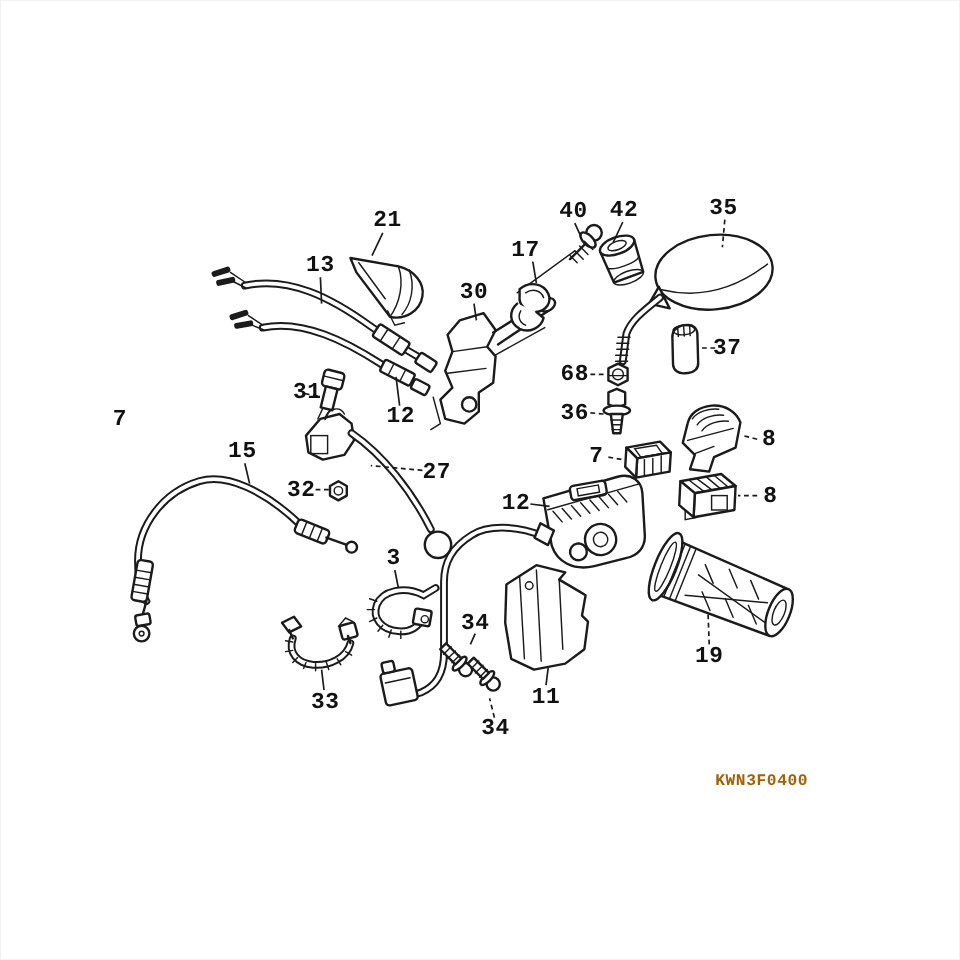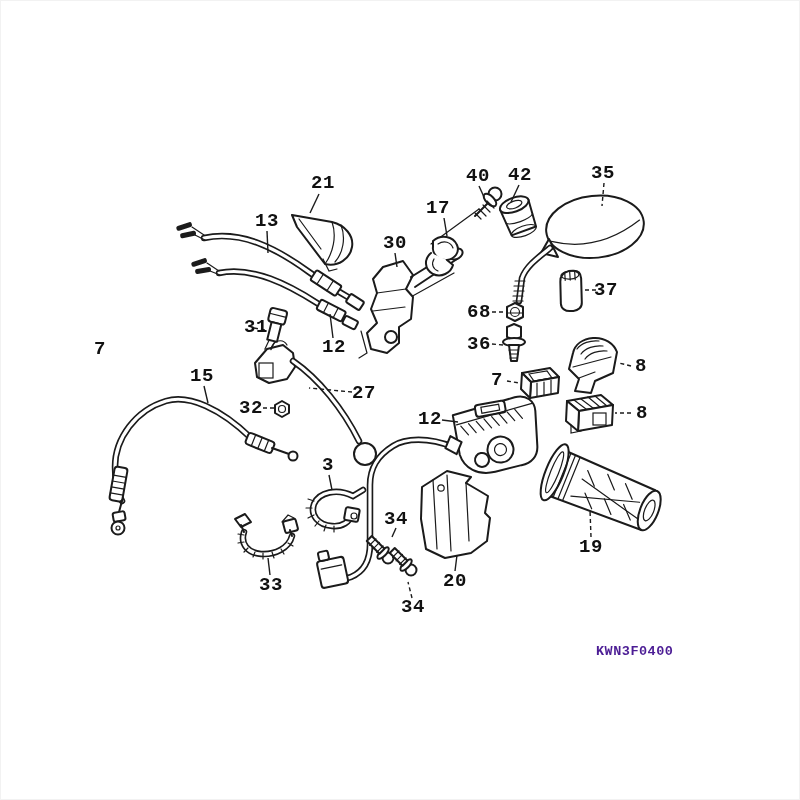--- a/index.html
+++ b/index.html
@@ -1,21 +1,21 @@
 <!DOCTYPE html>
 <html><head>
 <meta charset="utf-8">
 <style>
   html,body{margin:0;padding:0;background:#fff;}
   #stage{position:relative;width:800px;height:800px;background:#ffffff;overflow:hidden;
          font-family:Liberation Mono, monospace;box-sizing:border-box;border:1px solid #f2f2f2;}
   #art{position:absolute;left:0;top:0;}
   .co{position:absolute;transform:translate(-50%,-50%);font-weight:bold;font-size:19px;
       color:#111;letter-spacing:0.5px;white-space:nowrap;}
-  .code{position:absolute;font-weight:bold;font-size:13.5px;color:#4c1d95;letter-spacing:0.5px;}
+  .code{position:absolute;font-weight:bold;font-size:13.5px;color:#a16207;letter-spacing:0.5px;}
   
   .ln{stroke:#1b1b1b;stroke-width:2;fill:none;stroke-linejoin:round;stroke-linecap:round;}
   .lnw{stroke:#1b1b1b;stroke-width:2;fill:#ffffff;stroke-linejoin:round;stroke-linecap:round;}
   .thin{stroke:#1b1b1b;stroke-width:1.2;fill:none;stroke-linecap:round;}
   .blk{fill:#1b1b1b;stroke:none;}
   .tube-out{stroke:#1b1b1b;stroke-width:6.5;fill:none;stroke-linecap:round;}
   .tube-in{stroke:#ffffff;stroke-width:3.2;fill:none;stroke-linecap:round;}
   .ld{stroke:#1b1b1b;stroke-width:1.4;fill:none;}
   .ldd{stroke-dasharray:4 3;}
 </style>
@@ -384,17 +384,17 @@
   <span class="co" style="left:333px;top:346px">12</span>
   <span class="co" style="left:99px;top:348px">7</span>
   <span class="co" style="left:201px;top:375px">15</span>
   <span class="co" style="left:363px;top:392px">27</span>
   <span class="co" style="left:250px;top:407px">32</span>
   <span class="co" style="left:429px;top:418px">12</span>
   <span class="co" style="left:327px;top:464px">3</span>
   <span class="co" style="left:590px;top:546px">19</span>
   <span class="co" style="left:395px;top:518px">34</span>
   <span class="co" style="left:270px;top:584px">33</span>
-  <span class="co" style="left:454px;top:580px">20</span>
+  <span class="co" style="left:454px;top:580px">11</span>
   <span class="co" style="left:412px;top:606px">34</span>
 
   <span class="code" style="left:595px;top:643px">KWN3F0400</span>
 </div>
 
 </body></html>

